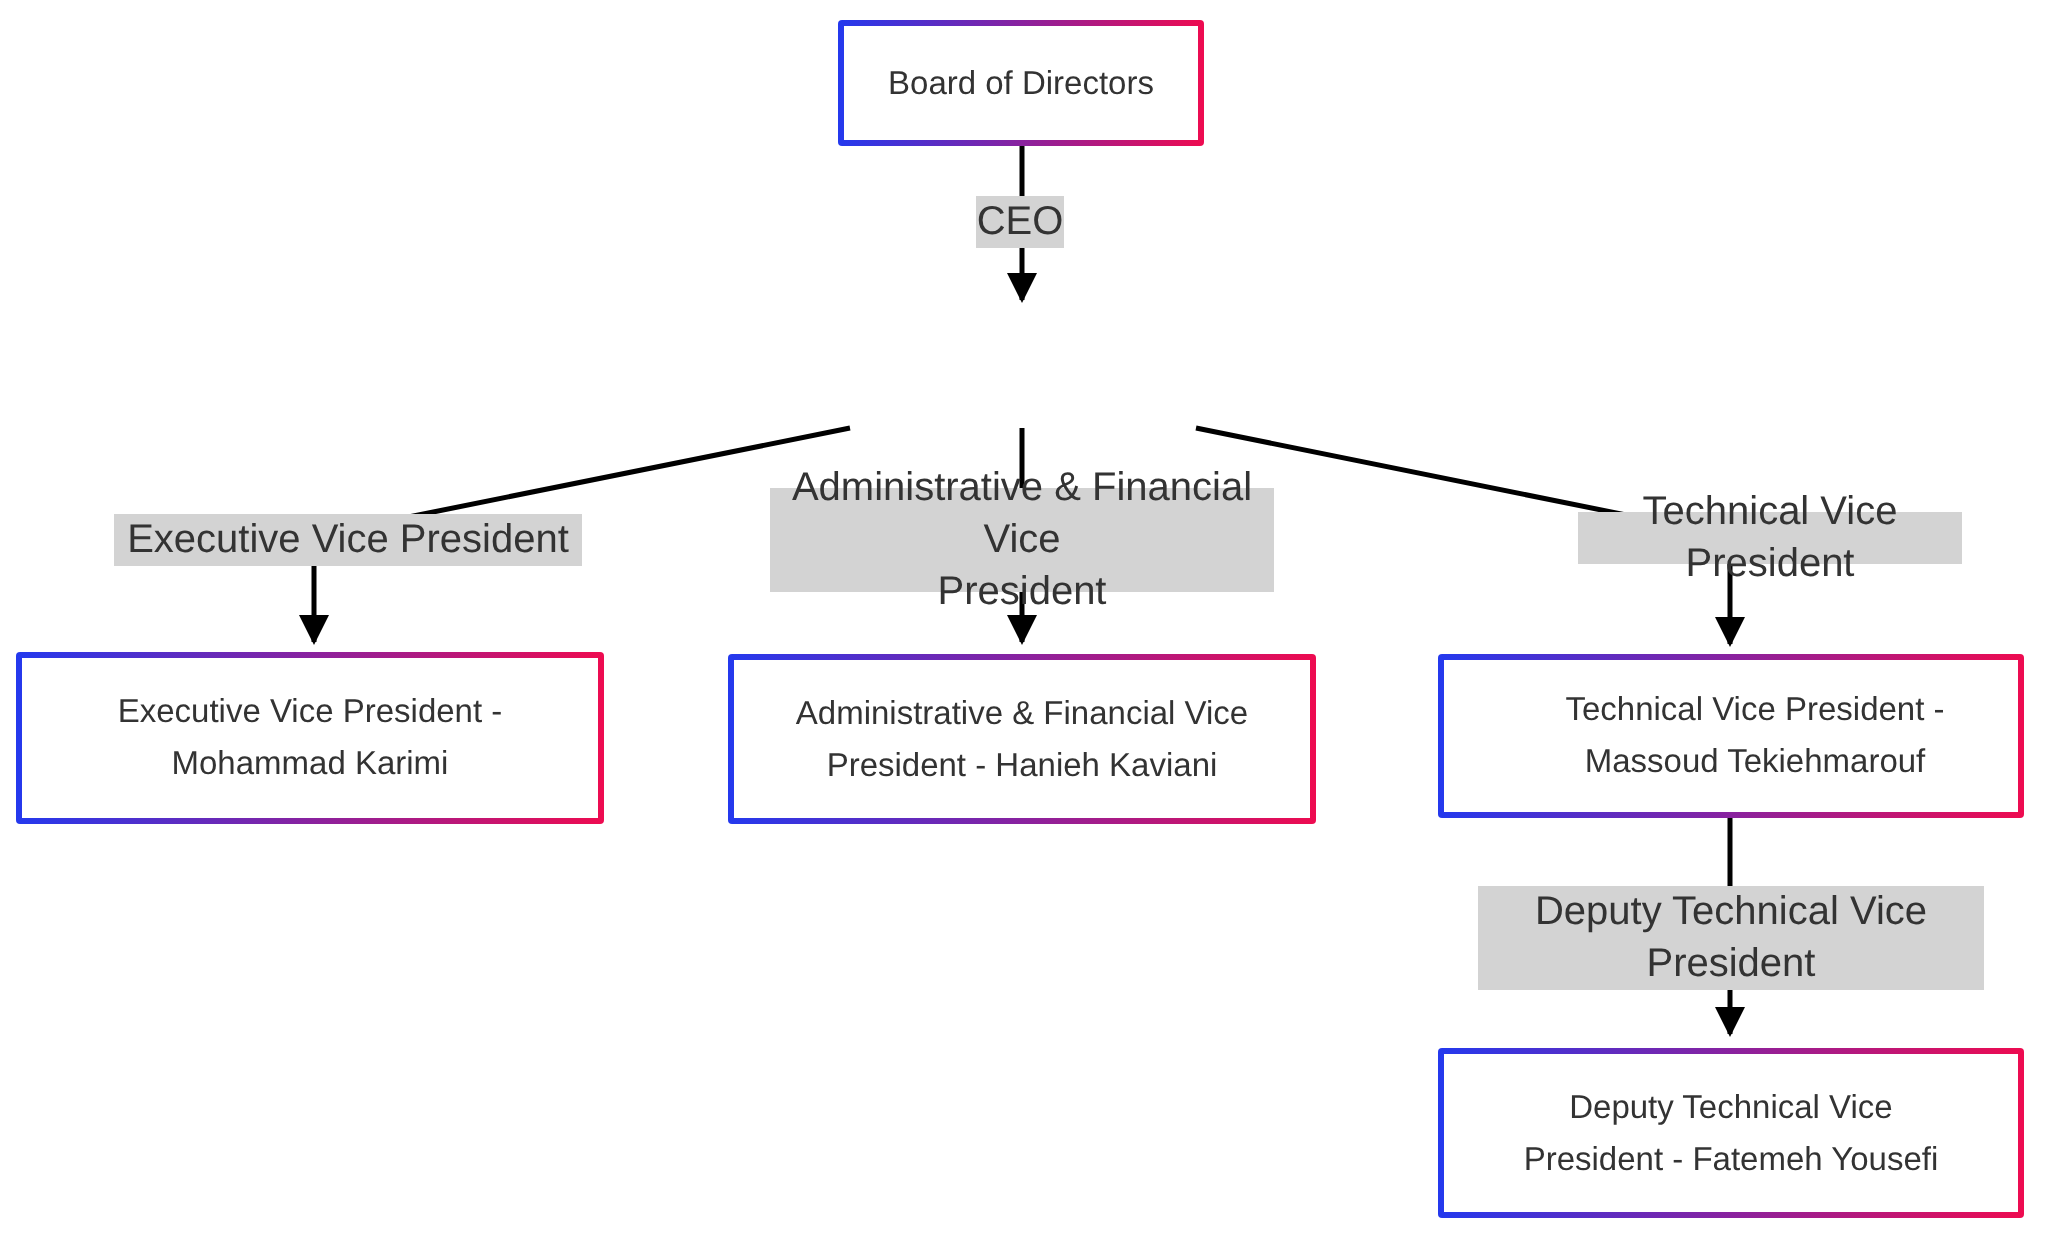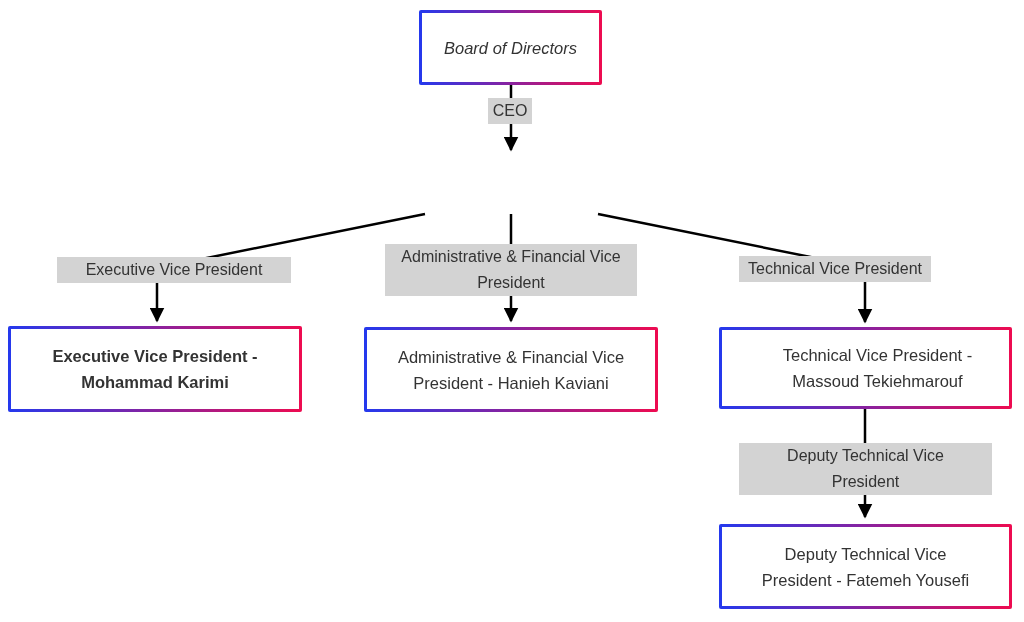--- a/index.html
+++ b/index.html
@@ -43,37 +43,37 @@
   }
   .edge-label {
     position: absolute;
     z-index: 2;
     box-sizing: border-box;
     display: flex;
     align-items: center;
     justify-content: center;
     text-align: center;
     white-space: pre-line;
-    font-size: 16px;
+    font-size: 20px;
     line-height: 26px;
     color: var(--text, #333333);
     background: var(--label-bg, #d3d3d3);
   }
   
-  #n-board  { left: 419px; top: 10px;  width: 183px; height: 75px; font-style: italic; }
+  #n-board  { left: 419px; top: 10px;  width: 183px; height: 63px; }
   #n-ceo    { left: 423px; top: 154px; width: 175px; height: 60px; }
-  #n-exec   { left: 8px;   top: 326px; width: 294px; height: 86px; font-weight: bold; }
+  #n-exec   { left: 8px;   top: 326px; width: 294px; height: 86px; }
   #n-admin  { left: 364px; top: 327px; width: 294px; height: 85px; }
   #n-tech   { left: 719px; top: 327px; width: 293px; height: 82px; padding-left: 24px; }
   #n-deputy { left: 719px; top: 524px; width: 293px; height: 85px; }
   
   #l-ceo    { left: 488px; top: 98px;  width: 44px;  height: 26px; }
   #l-exec   { left: 57px;  top: 257px; width: 234px; height: 26px; }
   #l-admin  { left: 385px; top: 244px; width: 252px; height: 52px; }
-  #l-tech   { left: 739px; top: 256px; width: 192px; height: 26px; }
+  #l-tech   { left: 789px; top: 256px; width: 192px; height: 26px; }
   #l-deputy { left: 739px; top: 443px; width: 253px; height: 52px; }
 </style>
 </head>
 <body>
 
 <div class="canvas" style="--bg: #ffffff; --node-fill: #ffffff; --grad-start: #2439ee; --grad-end: #ee0b50; --label-bg: #d3d3d3; --text: #333333; --line: #000000;">
 
   <svg class="edges-svg" viewBox="0 0 1024 622" xmlns="http://www.w3.org/2000/svg">
     <defs>
       <marker id="arrowhead" viewBox="0 0 10 10" refX="9" refY="5" markerWidth="15" markerHeight="15" markerUnits="userSpaceOnUse" orient="auto">

